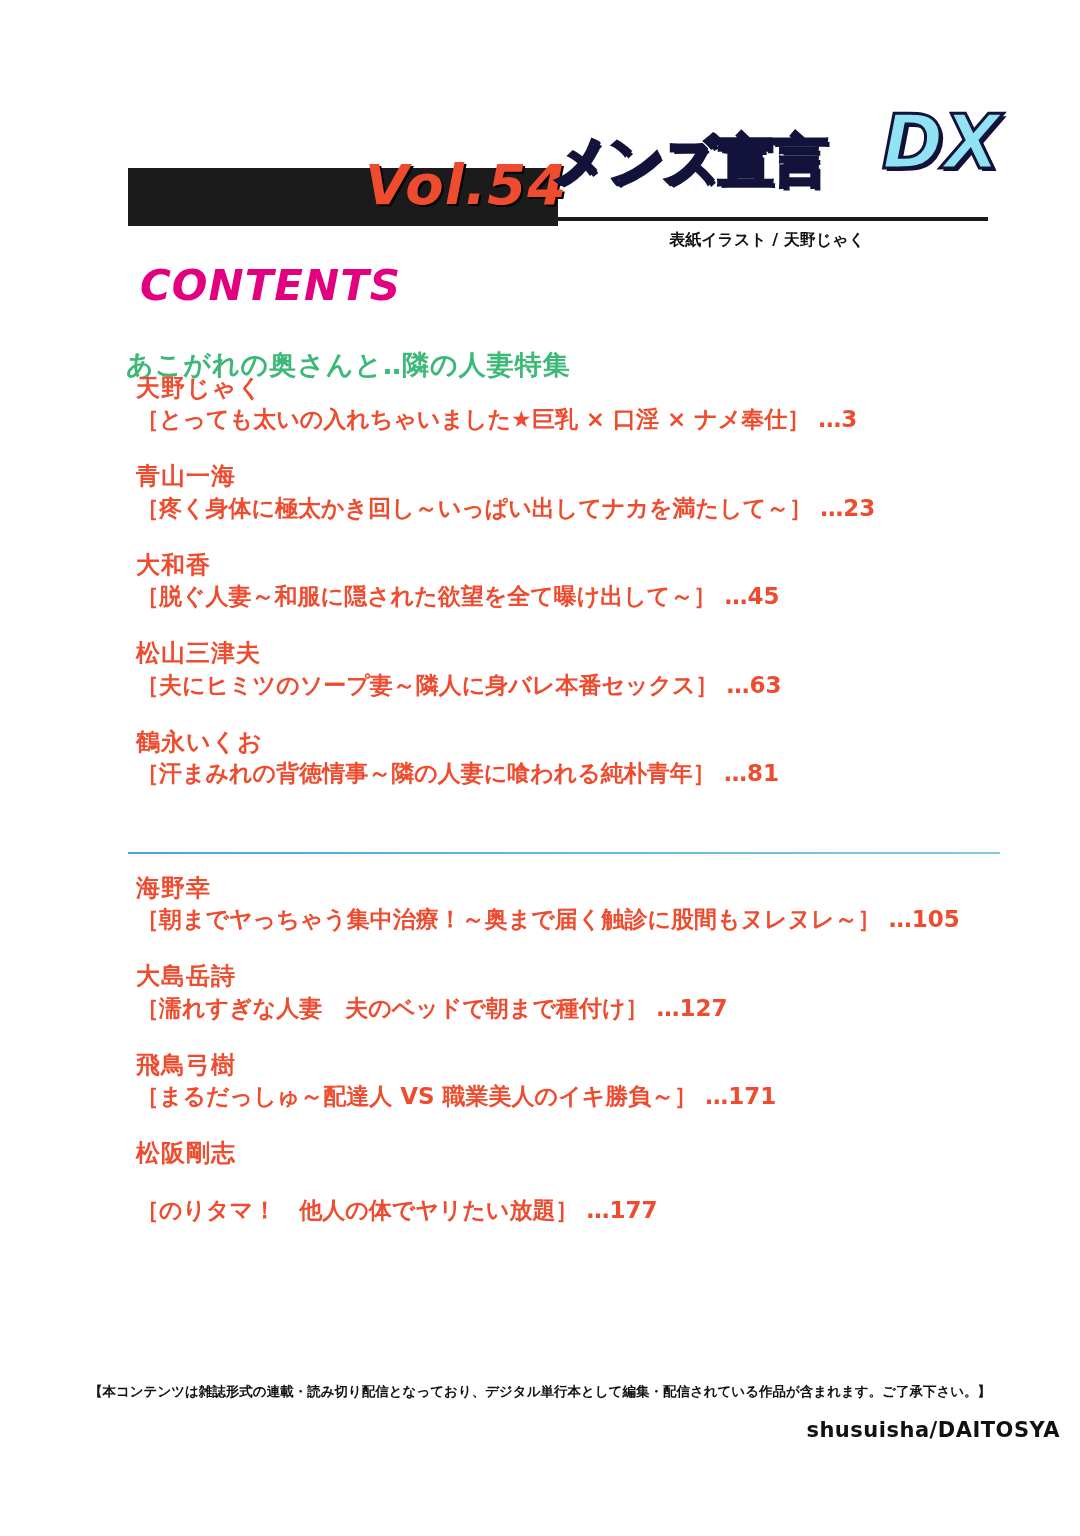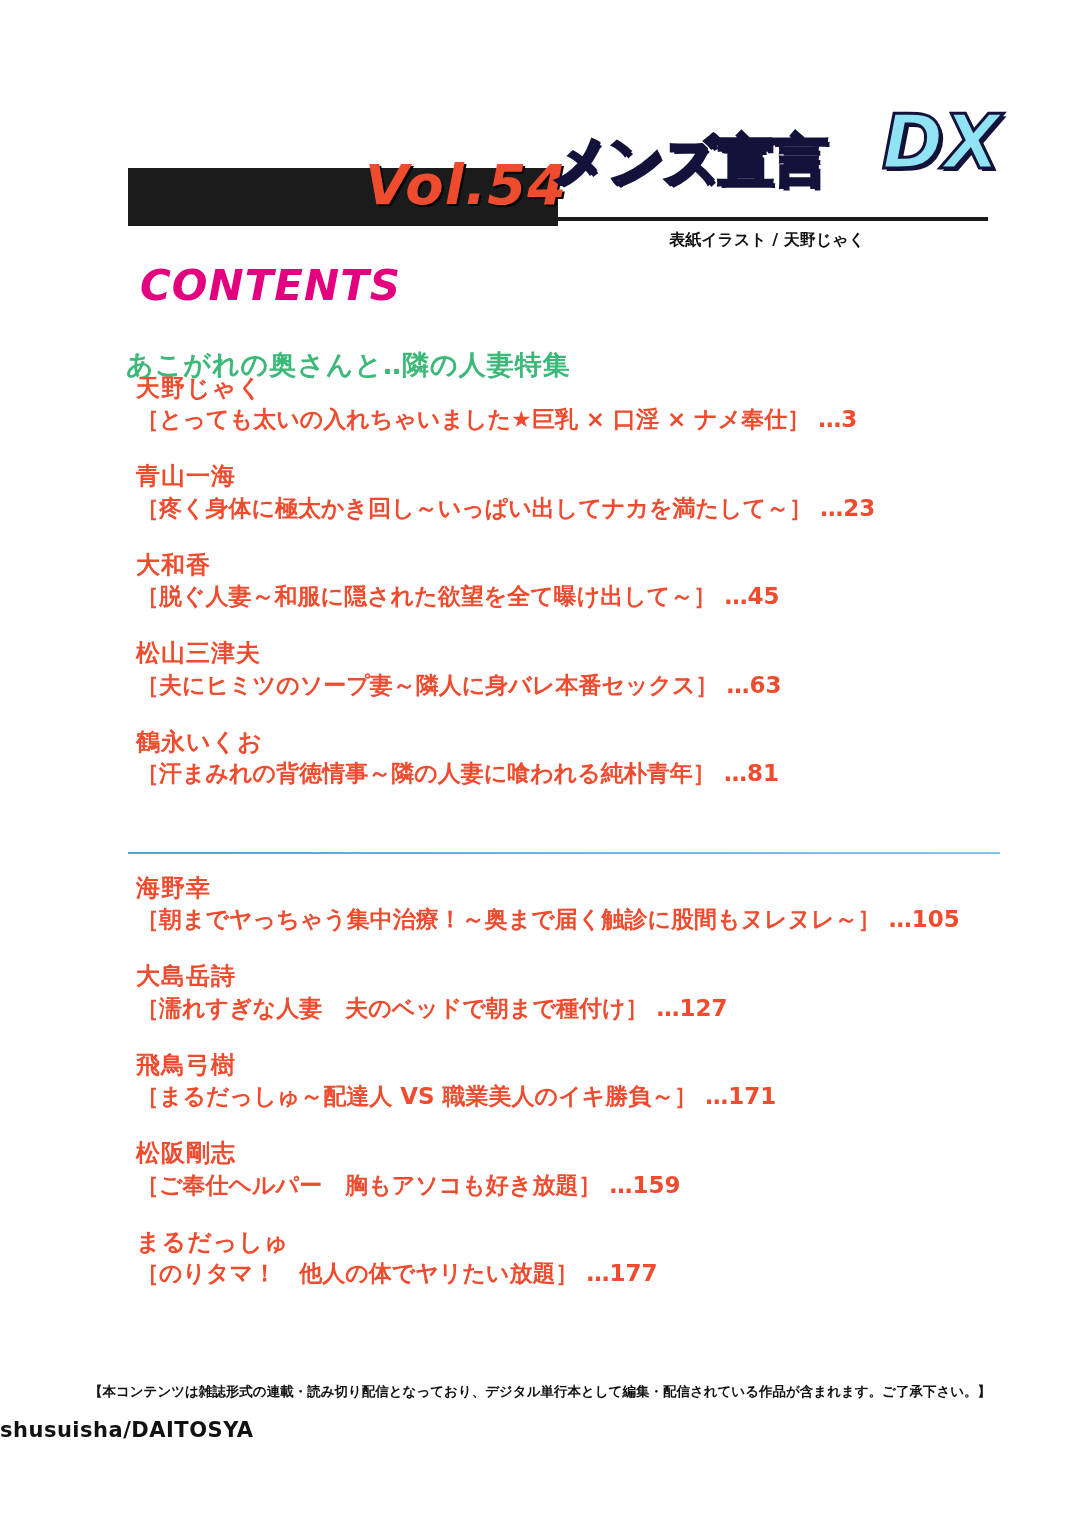--- a/index.html
+++ b/index.html
@@ -160,21 +160,21 @@
     width: 1080px;
     text-align: center;
     font-size: 13.5px;
     font-weight: bold;
     color: #111;
   }
   .footer-pub {
     position: absolute;
     left: 0; top: 1418px;
     width: 1060px;
-    text-align: left;
+    text-align: right;
     font-size: 21px;
     font-weight: bold;
     color: #111;
     letter-spacing: 0.5px;
   }
 </style>
 </head>
 <body>
 
 <div class="page">
@@ -250,27 +250,22 @@
     </div>
     <div class="entry">
       <div class="entry-author">飛鳥弓樹</div>
       <div class="entry-line">
         <span>［まるだっしゅ～配達人 VS 職業美人のイキ勝負～］</span>
         <span>…171</span>
       </div>
     </div>
     <div class="entry">
       <div class="entry-author">松阪剛志</div>
-      <div class="entry-line">
-        <span>［ご奉仕ヘルパー　胸もアソコも好き放題］</span>
-        <span>…159</span>
-      </div>
-    </div>
-    <div class="entry">
-      <div class="entry-author">まるだっしゅ</div>
+    </div>
+    <div class="entry">
       <div class="entry-line">
         <span>［のりタマ！　他人の体でヤリたい放題］</span>
         <span>…177</span>
       </div>
     </div>
   </div>
 
   <div class="footer-note">【本コンテンツは雑誌形式の連載・読み切り配信となっており、デジタル単行本として編集・配信されている作品が含まれます。ご了承下さい。】</div>
   <div class="footer-pub">shusuisha/DAITOSYA</div>
 

